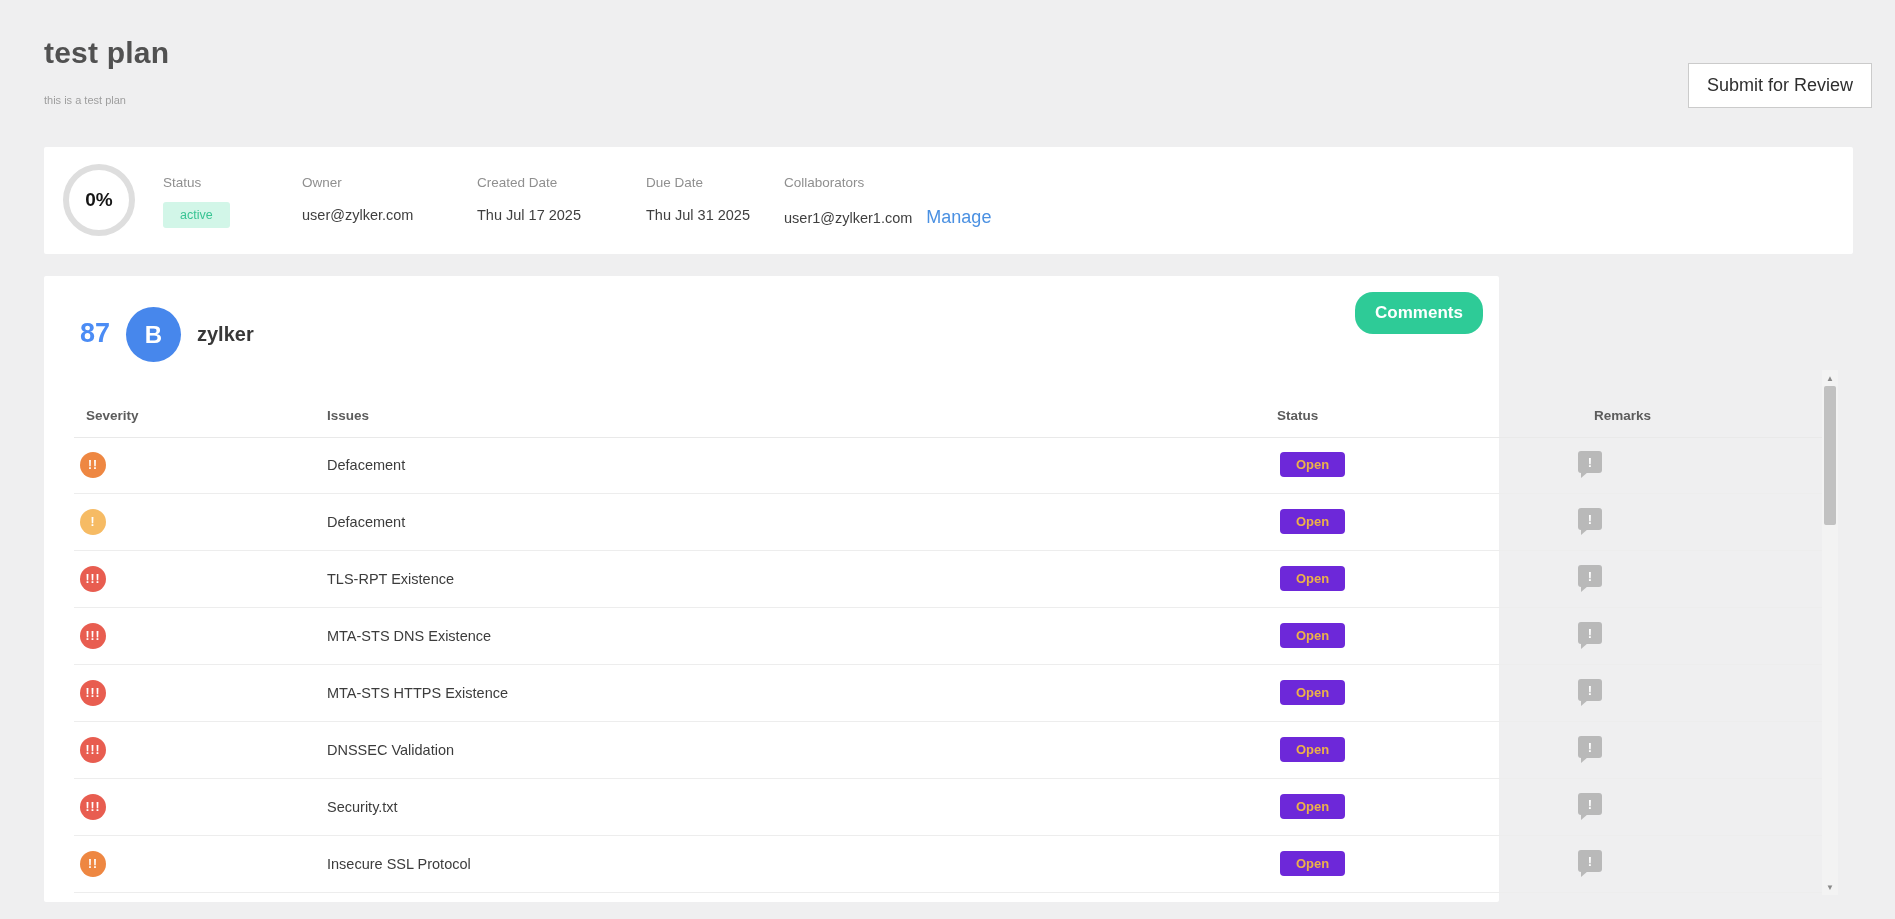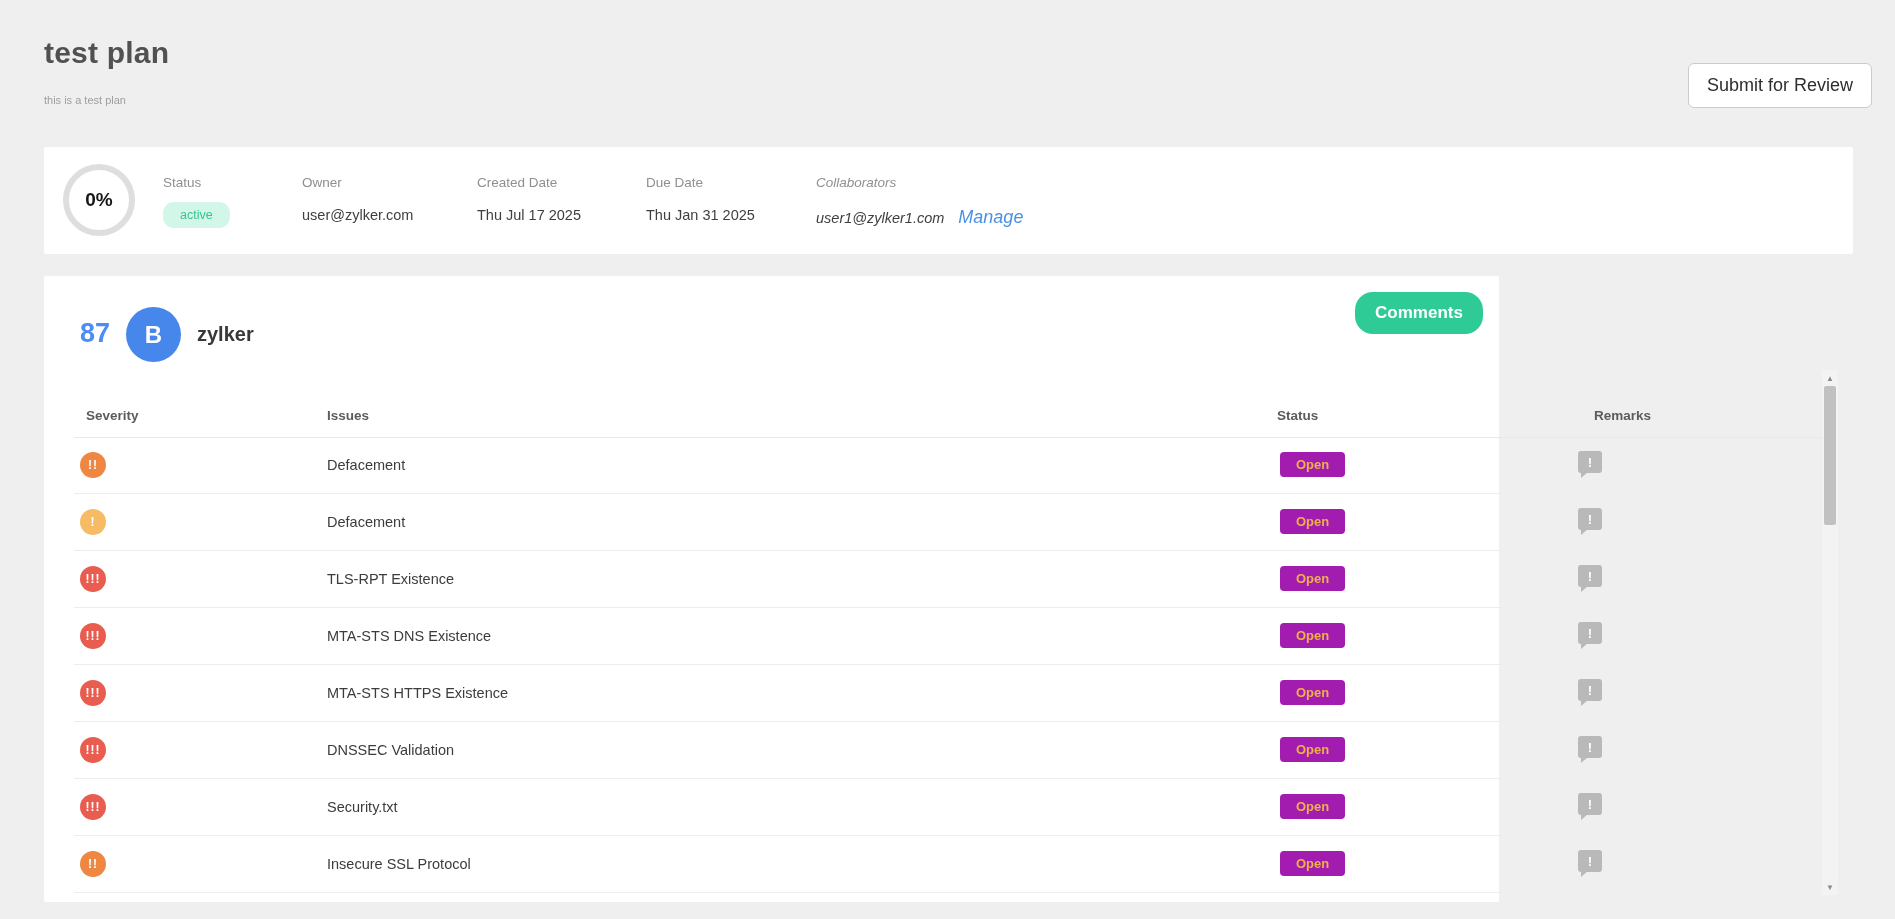--- a/index.html
+++ b/index.html
@@ -3,51 +3,51 @@
 <meta charset="utf-8">
 <style>
   * { margin:0; padding:0; box-sizing:border-box; }
   html,body { background:#efeff0; }
   body { font-family:"Liberation Sans", sans-serif; }
   .screen { position:relative; width:1895px; height:919px; background:#efeff0; overflow:hidden; }
 
   
   .page-title { position:absolute; left:44px; top:36px; font-size:30px; font-weight:bold; color:#515151; letter-spacing:0.2px; }
   .page-subtitle { position:absolute; left:44px; top:94px; font-size:11px; color:#9e9e9e; }
-  .submit-btn { position:absolute; right:23px; top:63px; width:184px; height:45px; background:#ffffff; border:1px solid #cbcbcb; border-radius:6px; font-family:"Liberation Sans", sans-serif; font-size:18px; color:#2e2e2e; cursor:pointer; }
+  .submit-btn { position:absolute; right:23px; top:63px; width:184px; height:45px; background:#ffffff; border:1px solid #cbcbcb; border-radius:0; font-family:"Liberation Sans", sans-serif; font-size:18px; color:#2e2e2e; cursor:pointer; }
 
   
   .summary-card { position:absolute; left:44px; top:147px; width:1809px; height:107px; background:#ffffff; border-radius:2px; }
   .donut { position:absolute; left:19px; top:17px; width:72px; height:72px; border-radius:50%; border:6px solid #dedede; background:#fff; display:flex; align-items:center; justify-content:center; font-size:19px; font-weight:bold; color:#161616; }
   .field { position:absolute; top:28px; }
   .field-label { font-size:13.5px; color:#8f8f8f; display:block; }
   .field-value { font-size:14.5px; color:#3f3f3f; display:block; margin-top:17px; }
-  .f-status { left:119px; } .f-owner { left:258px; } .f-created { left:433px; } .f-due { left:602px; } .f-collab { left:772px;font-style:italic; }
-  .active-badge { display:inline-block; margin-top:12px; padding:6px 17px; background:#d2f6e8; color:#38c493; font-size:12.5px; border-radius:11px; }
+  .f-status { left:119px; } .f-owner { left:258px; } .f-created { left:433px; } .f-due { left:602px; } .f-collab { left:740px; }
+  .active-badge { display:inline-block; margin-top:12px; padding:6px 17px; background:#d2f6e8; color:#38c493; font-size:12.5px; border-radius:3px; }
   .manage-link { color:#4a90e2; font-size:18px; text-decoration:none; margin-left:14px; cursor:pointer; }
 
   
   .main-panel { position:absolute; left:44px; top:276px; width:1455px; height:626px; background:#ffffff; border-radius:2px; }
   .issue-count { position:absolute; left:36px; top:42px; font-size:27px; font-weight:bold; color:#4b8cf5; }
   .avatar { position:absolute; left:82px; top:31px; width:55px; height:55px; border-radius:50%; background:#4787ec; color:#ffffff; font-size:24px; font-weight:bold; display:flex; align-items:center; justify-content:center; cursor:pointer; }
   .org-name { position:absolute; left:153px; top:47px; font-size:20px; font-weight:bold; color:#383838; }
   .comments-btn { position:absolute; right:16px; top:16px; width:128px; height:42px; background:#2ecb97; border:none; border-radius:18px; color:#ffffff; font-family:"Liberation Sans", sans-serif; font-size:17px; font-weight:bold; cursor:pointer; }
 
   
   .thead { position:absolute; top:132px; font-size:13.5px; font-weight:600; color:#5c5c5c; }
   .h-severity { left:42px; } .h-issues { left:283px; } .h-status { left:1233px; } .h-remarks { left:1550px; }
   .thead-line { position:absolute; left:30px; top:161px; width:1748px; height:1px; background:#e9e9e9; }
   .tbody { position:absolute; left:30px; top:161px; width:1748px; }
   .trow { position:relative; height:57px; border-bottom:1px solid #ededed; }
   .sev { position:absolute; left:6px; top:15px; width:26px; height:26px; border-radius:50%; color:#ffffff; font-size:12px; font-weight:bold; letter-spacing:1px; display:flex; align-items:center; justify-content:center; }
   .sev-critical { background:#e85d50; }
   .sev-high { background:#ee8742; }
   .sev-medium { background:#f6bb64; }
   .issue { position:absolute; left:253px; top:20px; font-size:14.5px; color:#3c3c3c; }
-  .open-badge { position:absolute; left:1206px; top:15px; padding:5px 16px; background:#a21caf; color:#edb148; font-size:13px; font-weight:600; border-radius:4px; cursor:pointer; }
+  .open-badge { position:absolute; left:1206px; top:15px; padding:5px 16px; background:#6d28d9; color:#edb148; font-size:13px; font-weight:600; border-radius:4px; cursor:pointer; }
   .remark { position:absolute; left:1504px; top:14px; width:24px; height:22px; background:#b9b9b9; border-radius:3px; color:#ffffff; font-size:13px; font-weight:bold; display:flex; align-items:center; justify-content:center; cursor:pointer; }
   .remark::after { content:""; position:absolute; left:3px; bottom:-5px; width:0; height:0; border-top:6px solid #b9b9b9; border-right:7px solid transparent; }
 
   
   .vscroll { position:absolute; left:1778px; top:94px; width:16px; height:525px; background:#f3f3f3; }
   .vscroll .arrow { position:absolute; left:0; width:16px; height:14px; font-size:8px; color:#8a8a8a; display:flex; align-items:center; justify-content:center; cursor:pointer; }
   .arrow-up { top:1px; } .arrow-down { bottom:1px; }
   .vthumb { position:absolute; left:2px; top:16px; width:12px; height:139px; background:#c1c1c1; border-radius:2px; cursor:pointer; }
 </style>
 </head>
@@ -70,21 +70,21 @@
     <div class="field f-owner">
       <span class="field-label">Owner</span>
       <span class="field-value">user@zylker.com</span>
     </div>
     <div class="field f-created">
       <span class="field-label">Created Date</span>
       <span class="field-value">Thu Jul 17 2025</span>
     </div>
     <div class="field f-due">
       <span class="field-label">Due Date</span>
-      <span class="field-value">Thu Jan 31 2025</span>
+      <span class="field-value">Thu Jul 31 2025</span>
     </div>
     <div class="field f-collab">
       <span class="field-label">Collaborators</span>
       <span class="field-value"><span>user1@zylker1.com</span><a class="manage-link">Manage</a></span>
     </div>
   </div>
 
   <div class="main-panel">
     <div class="issue-count">87</div>
     <div class="avatar">B</div>

